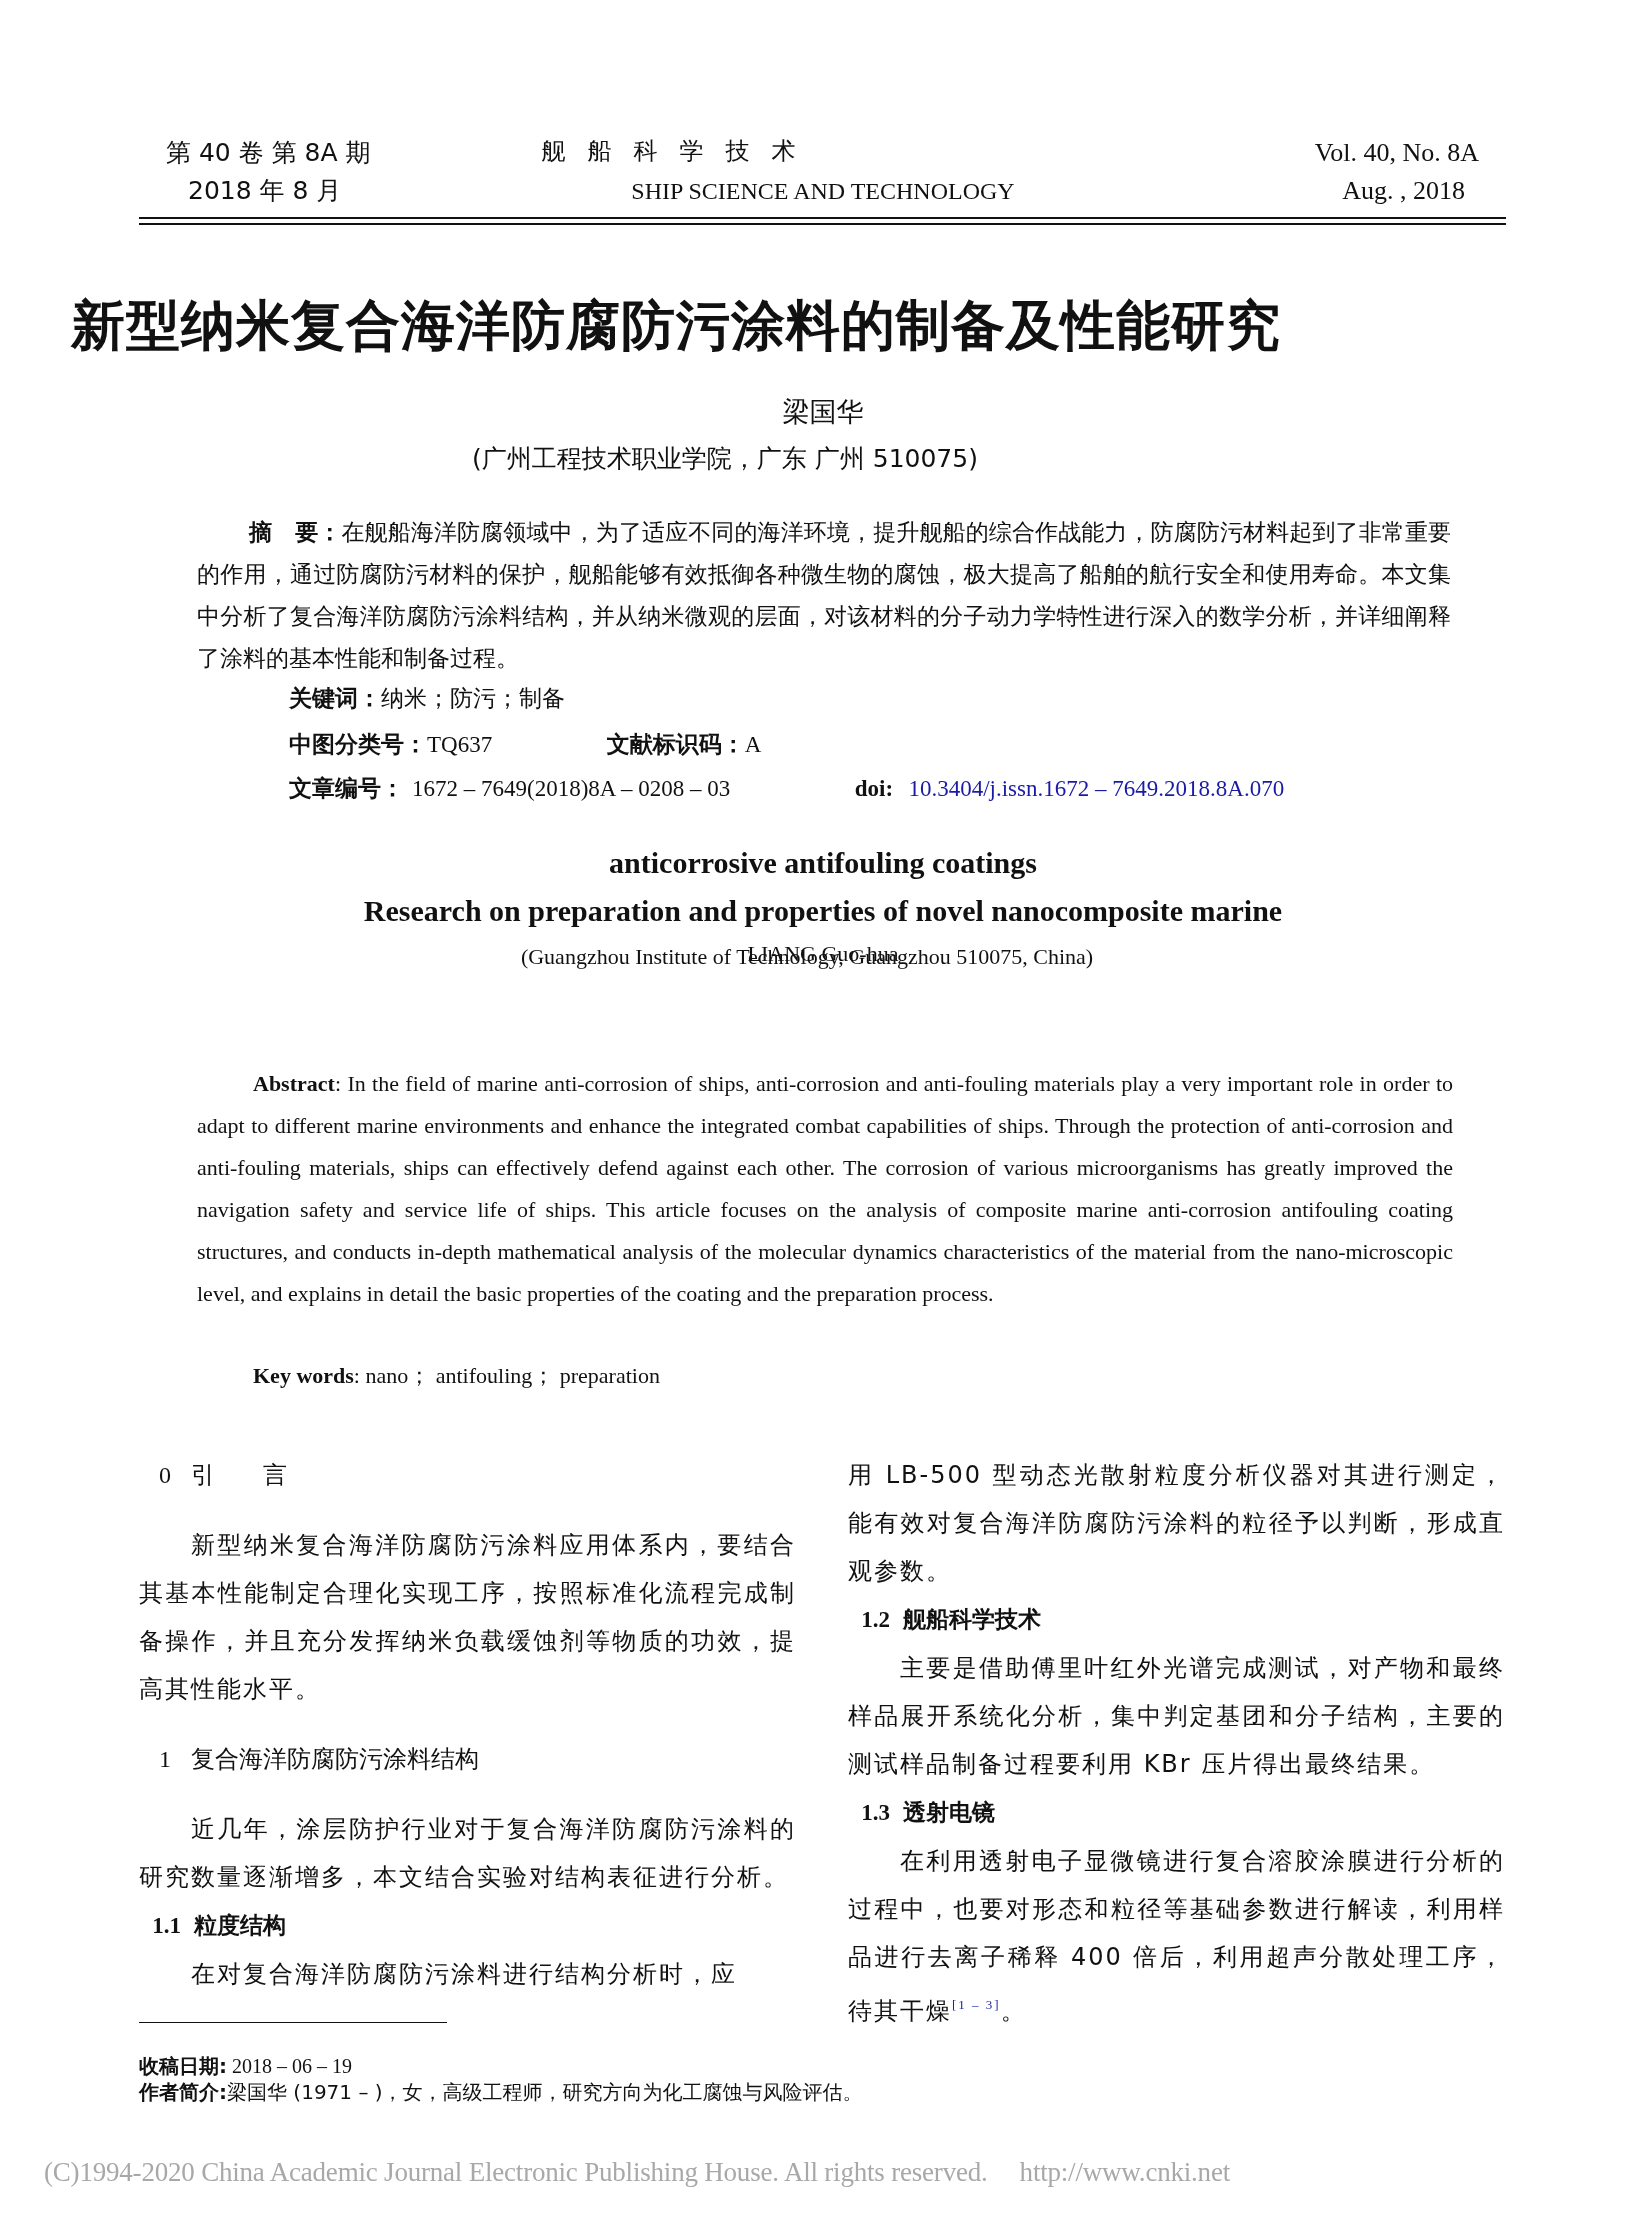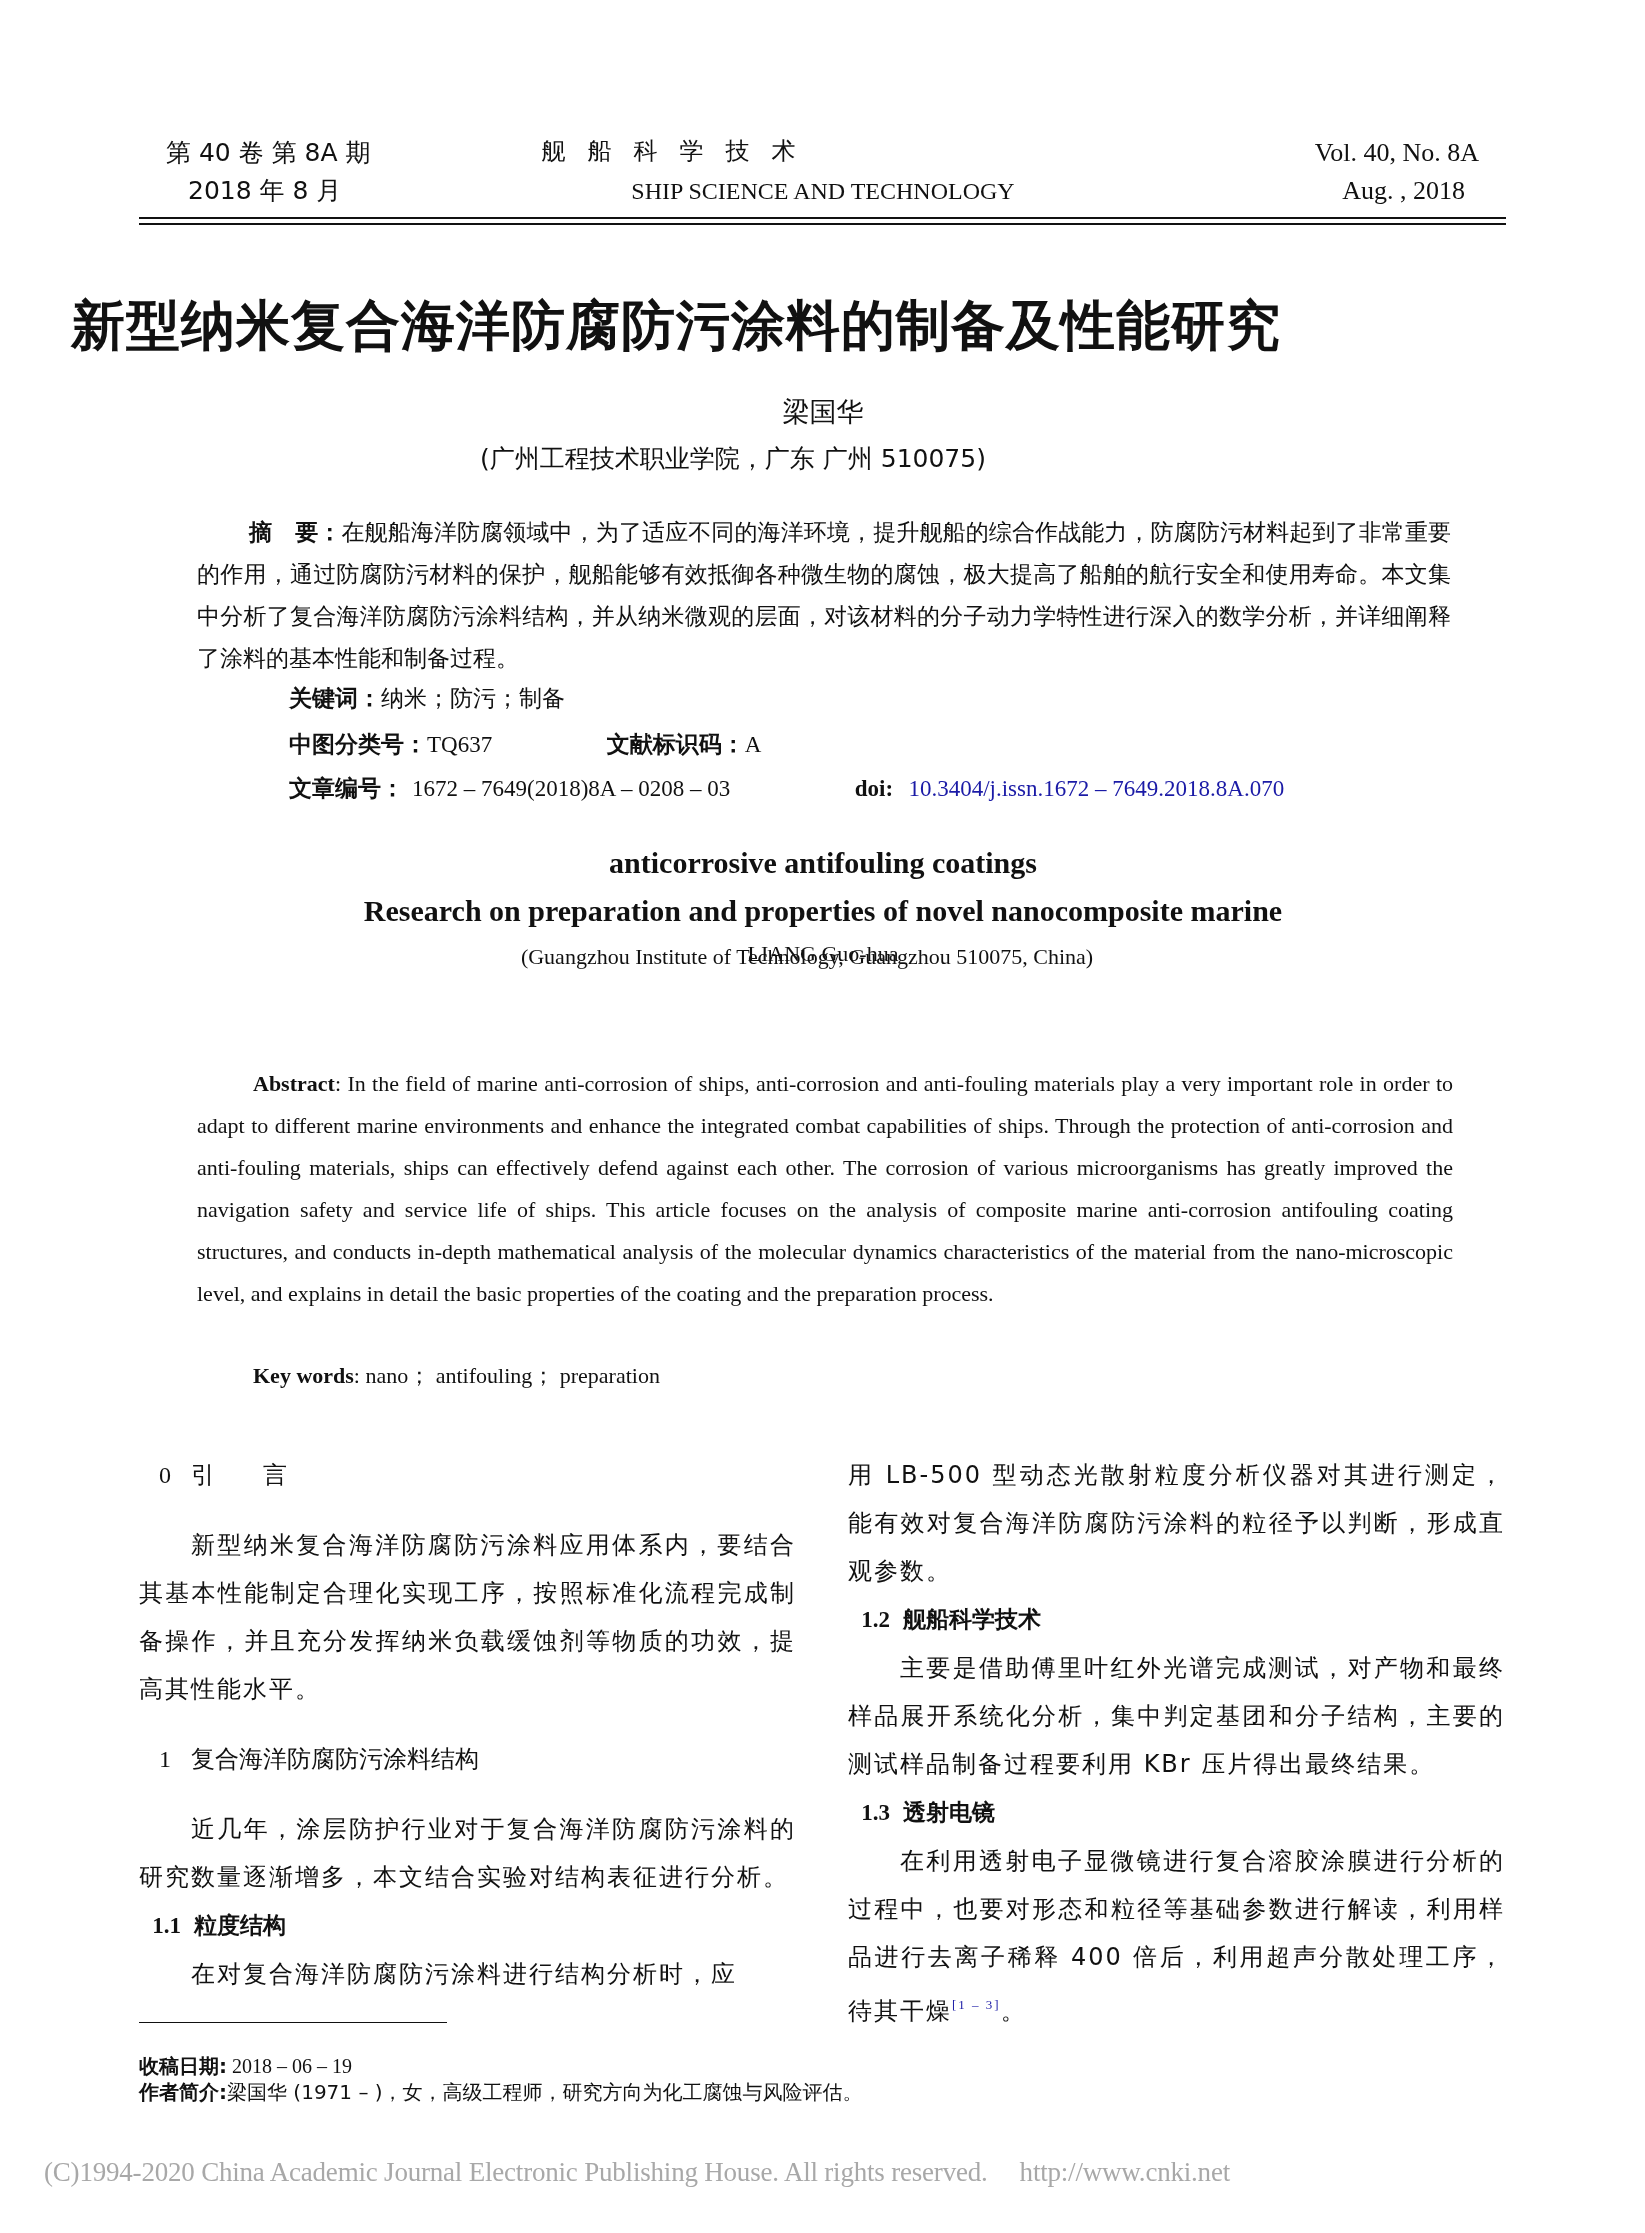--- a/index.html
+++ b/index.html
@@ -19,21 +19,21 @@
   #hdr-center-2 { left: 0; width: 1646px; top: 175px; text-align: center; font-size: 24px; }
   #hdr-right-1 { right: 167px; top: 137px; font-size: 26px; }
   #hdr-right-2 { right: 181px; top: 175px; font-size: 26px; }
   .rule { position: absolute; left: 139px; width: 1367px; background: #111; height: 2px; }
   #rule-1 { top: 217px; }
   #rule-2 { top: 223px; }
 
   
   #title-cn { left: 0; width: 1352px; top: 291px; text-align: center; font-size: 54px; font-weight: bold; line-height: 70px; letter-spacing: 1px; }
   #author-cn { left: 0; width: 1646px; top: 394px; text-align: center; font-size: 27px; }
-  #affil-cn { left: 0; width: 1450px; top: 442px; text-align: center; font-size: 25px; padding-left: 8px; }
+  #affil-cn { left: 0; width: 1450px; top: 442px; text-align: center; font-size: 25px; }
 
   
   .cnabs { left: 197px; width: 1254px; font-size: 23px; line-height: 42px; }
   #abs-cn { top: 511px; text-align: justify; text-indent: 52px; }
   #abs-cn b { letter-spacing: 0; }
   .meta-line { left: 249px; font-size: 23px; line-height: 42px; }
   #kw-cn { top: 677px; }
   #clc-line { top: 723px; }
   #artno-line { top: 767px; }
   .lbl { font-weight: bold; margin-left: 40px; }

